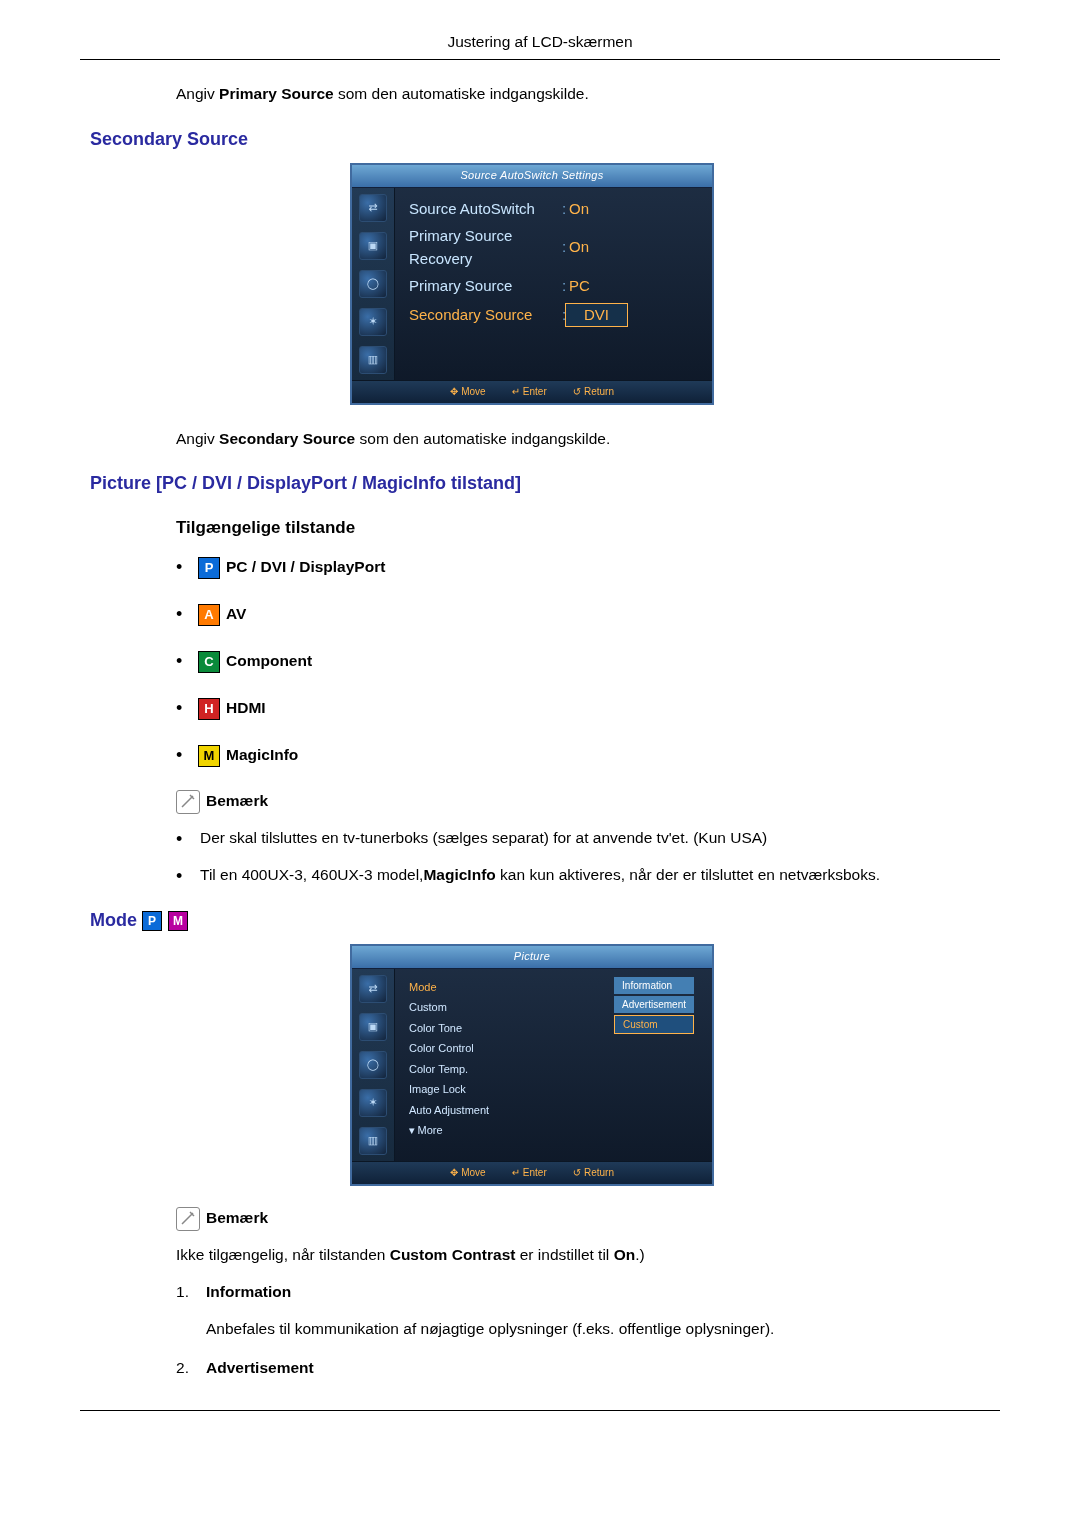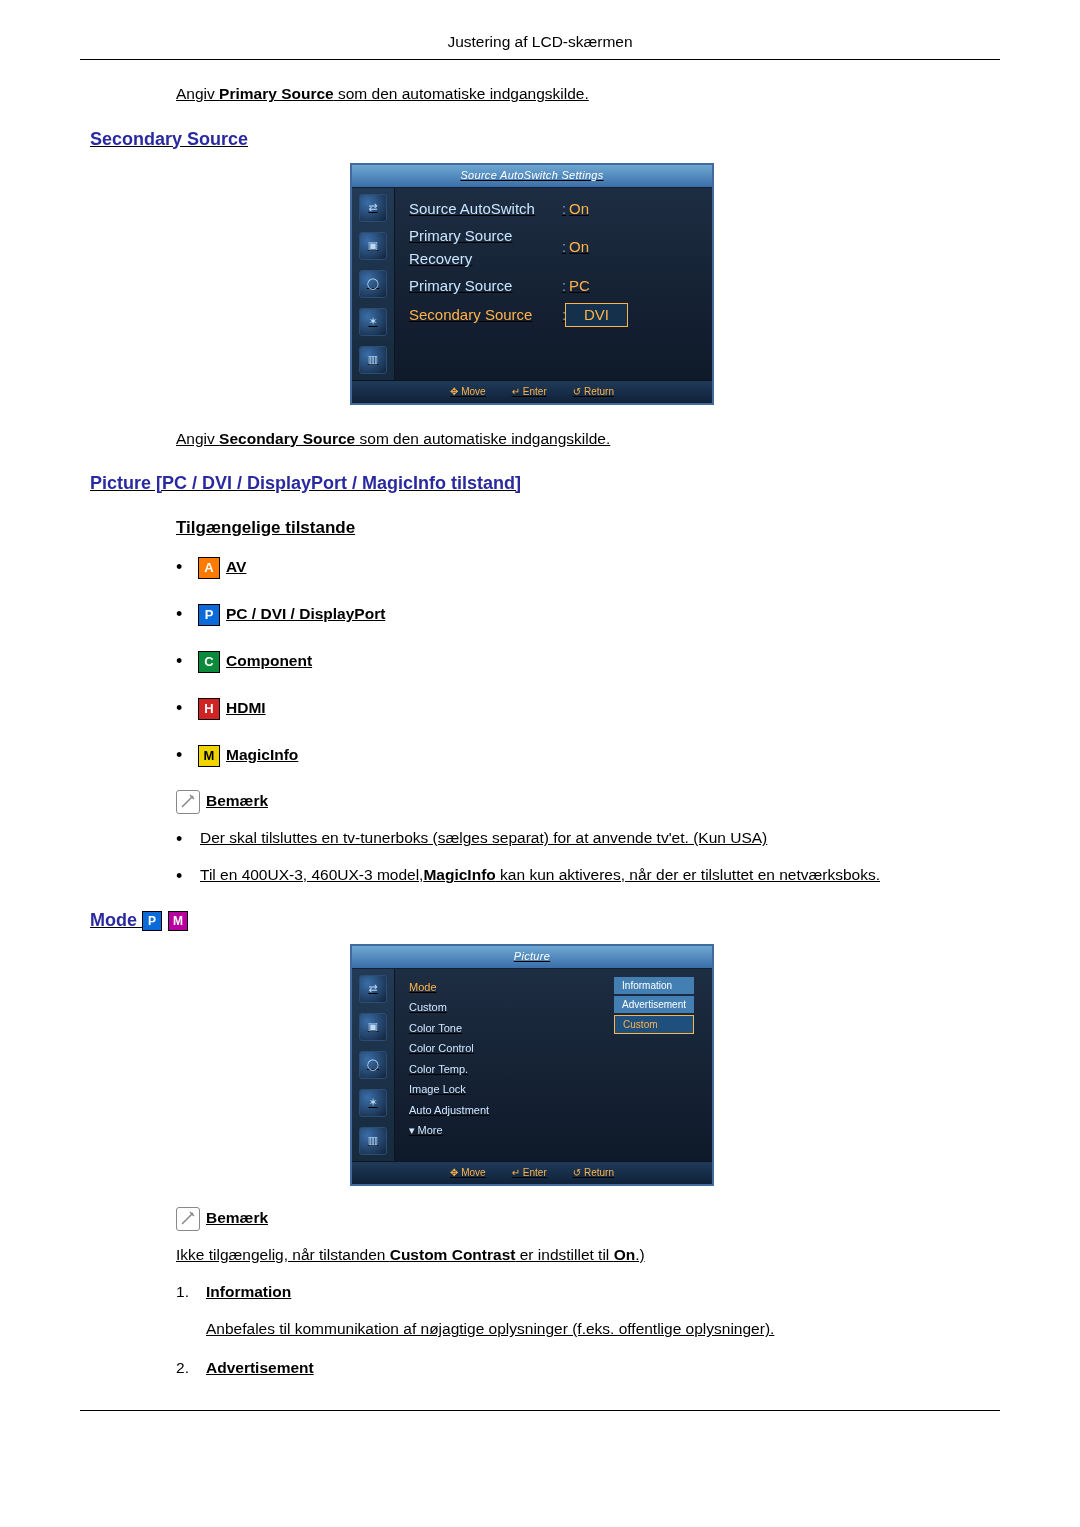--- a/index.html
+++ b/index.html
@@ -25,21 +25,20 @@
     border: none;
     border-top: 1.5px solid #000;
     margin: 30px 0 0 0;
   }
   .title-line {
     text-align: center;
     padding-bottom: 6px;
   }
   .content {
     padding: 0 10px 0 10px;
-    text-decoration: underline;
   }
   .indent-para {
     margin-left: 86px;
     margin-top: 22px;
     margin-bottom: 12px;
   }
   h3.section {
     color: #2a2aa0;
     font-weight: bold;
     font-size: 18px;
@@ -245,22 +244,22 @@
 
     <p class="indent-para">
       <span>Angiv </span><b>Secondary Source</b><span> som den automatiske indgangskilde.</span>
     </p>
 
     <h3 class="section">Picture [PC / DVI / DisplayPort / MagicInfo tilstand]</h3>
 
     <h4 class="sub">Tilgængelige tilstande</h4>
 
     <ul class="modes">
+      <li><span class="chip chip-P">P</span><b>PC / DVI / DisplayPort</b></li>
       <li><span class="chip chip-A">A</span><b>AV</b></li>
-      <li><span class="chip chip-P">P</span><b>PC / DVI / DisplayPort</b></li>
       <li><span class="chip chip-C">C</span><b>Component</b></li>
       <li><span class="chip chip-H">H</span><b>HDMI</b></li>
       <li><span class="chip chip-M">M</span><b>MagicInfo</b></li>
     </ul>
 
     <div class="note-head">
       <span class="note-icon"><svg width="18" height="18" viewBox="0 0 18 18">
             <path d="M3 14 L14 3 M11 2 L15 6" stroke="#888" stroke-width="1.5" fill="none"></path>
           </svg></span><span>Bemærk</span>
     </div>

